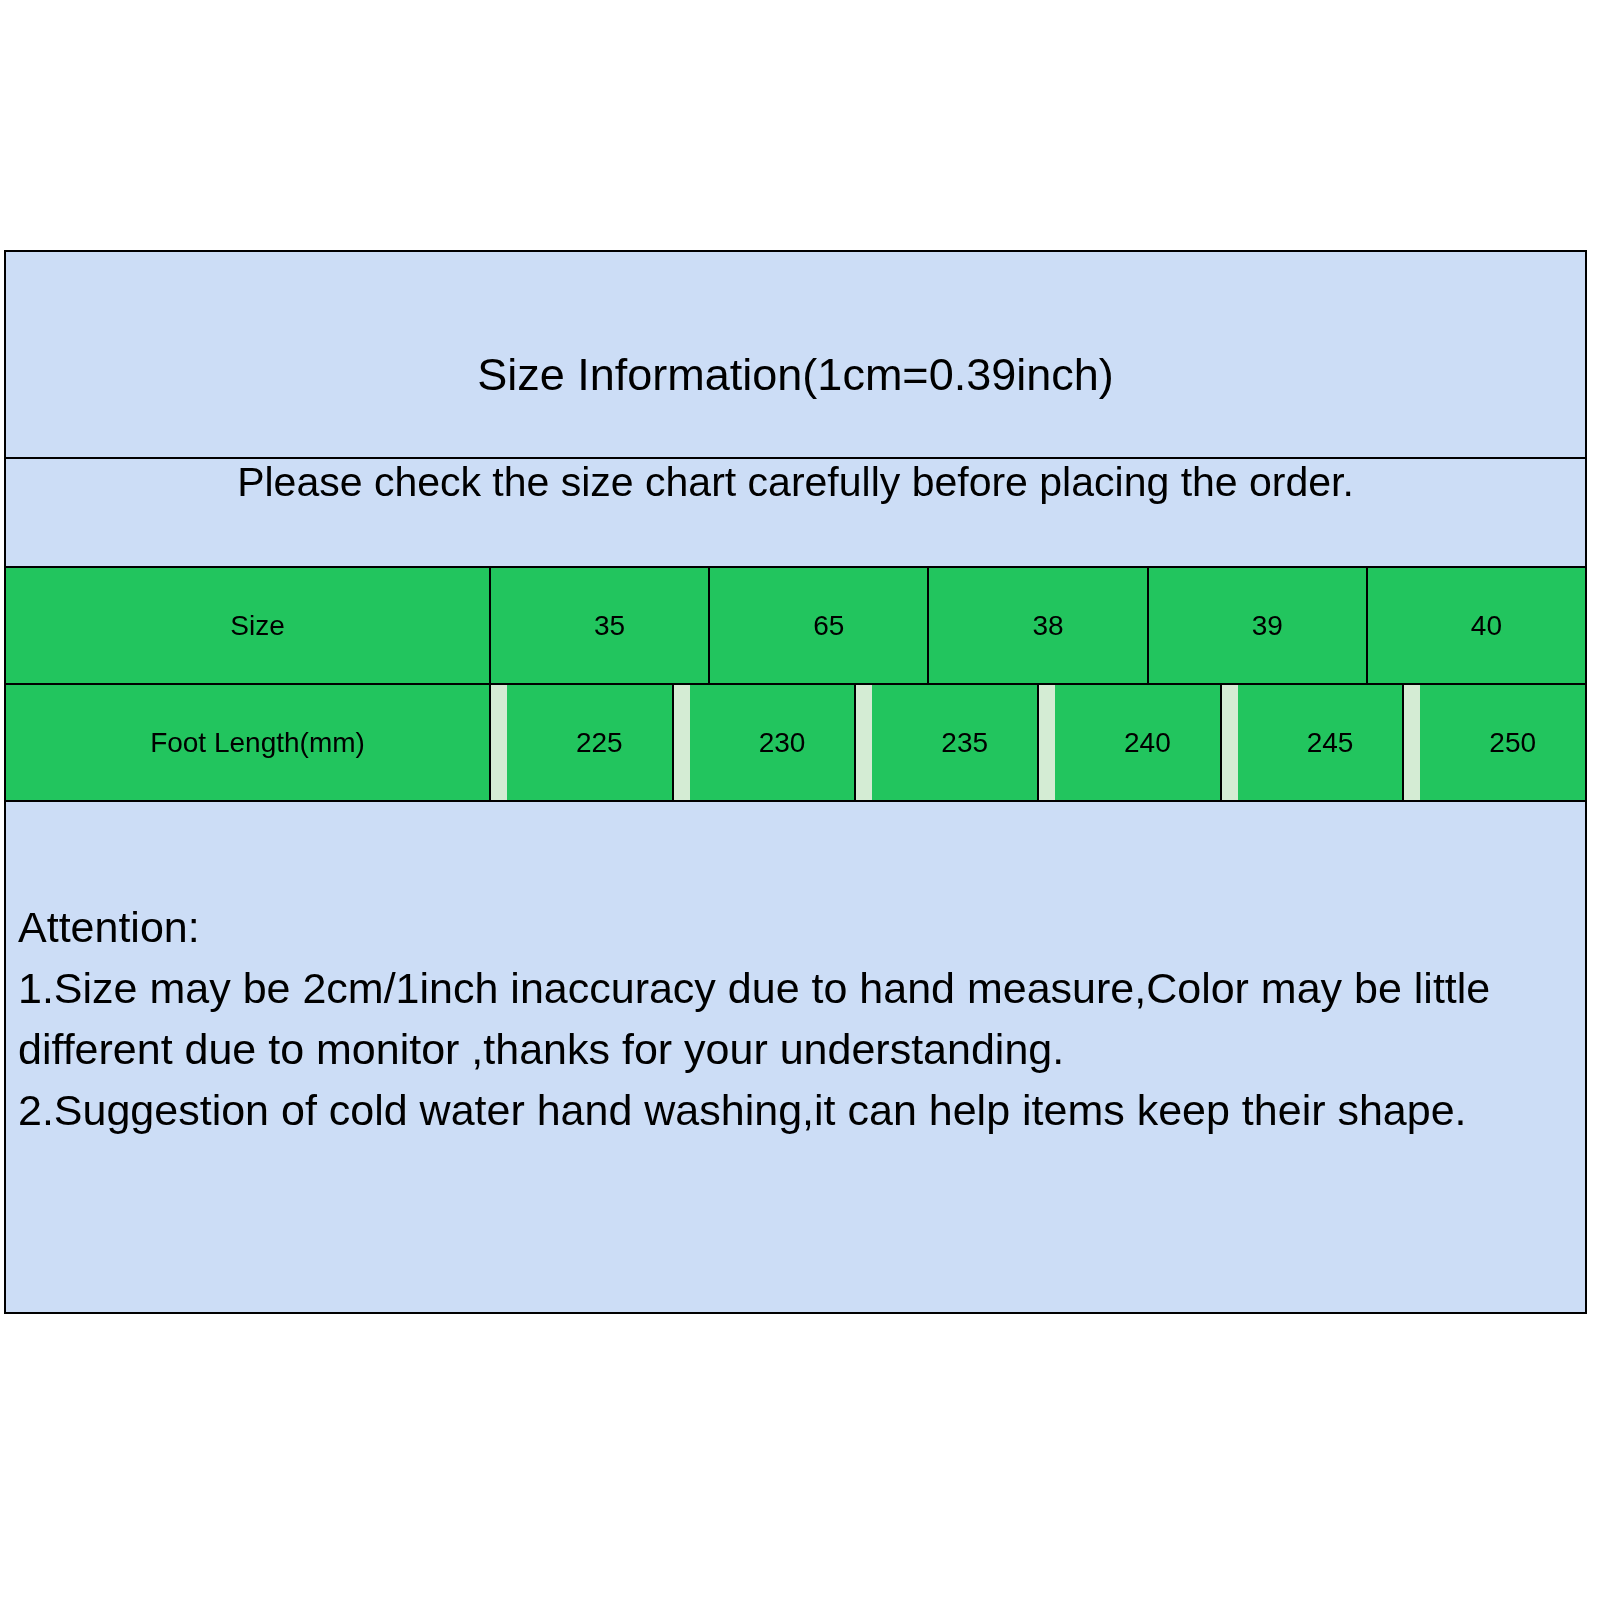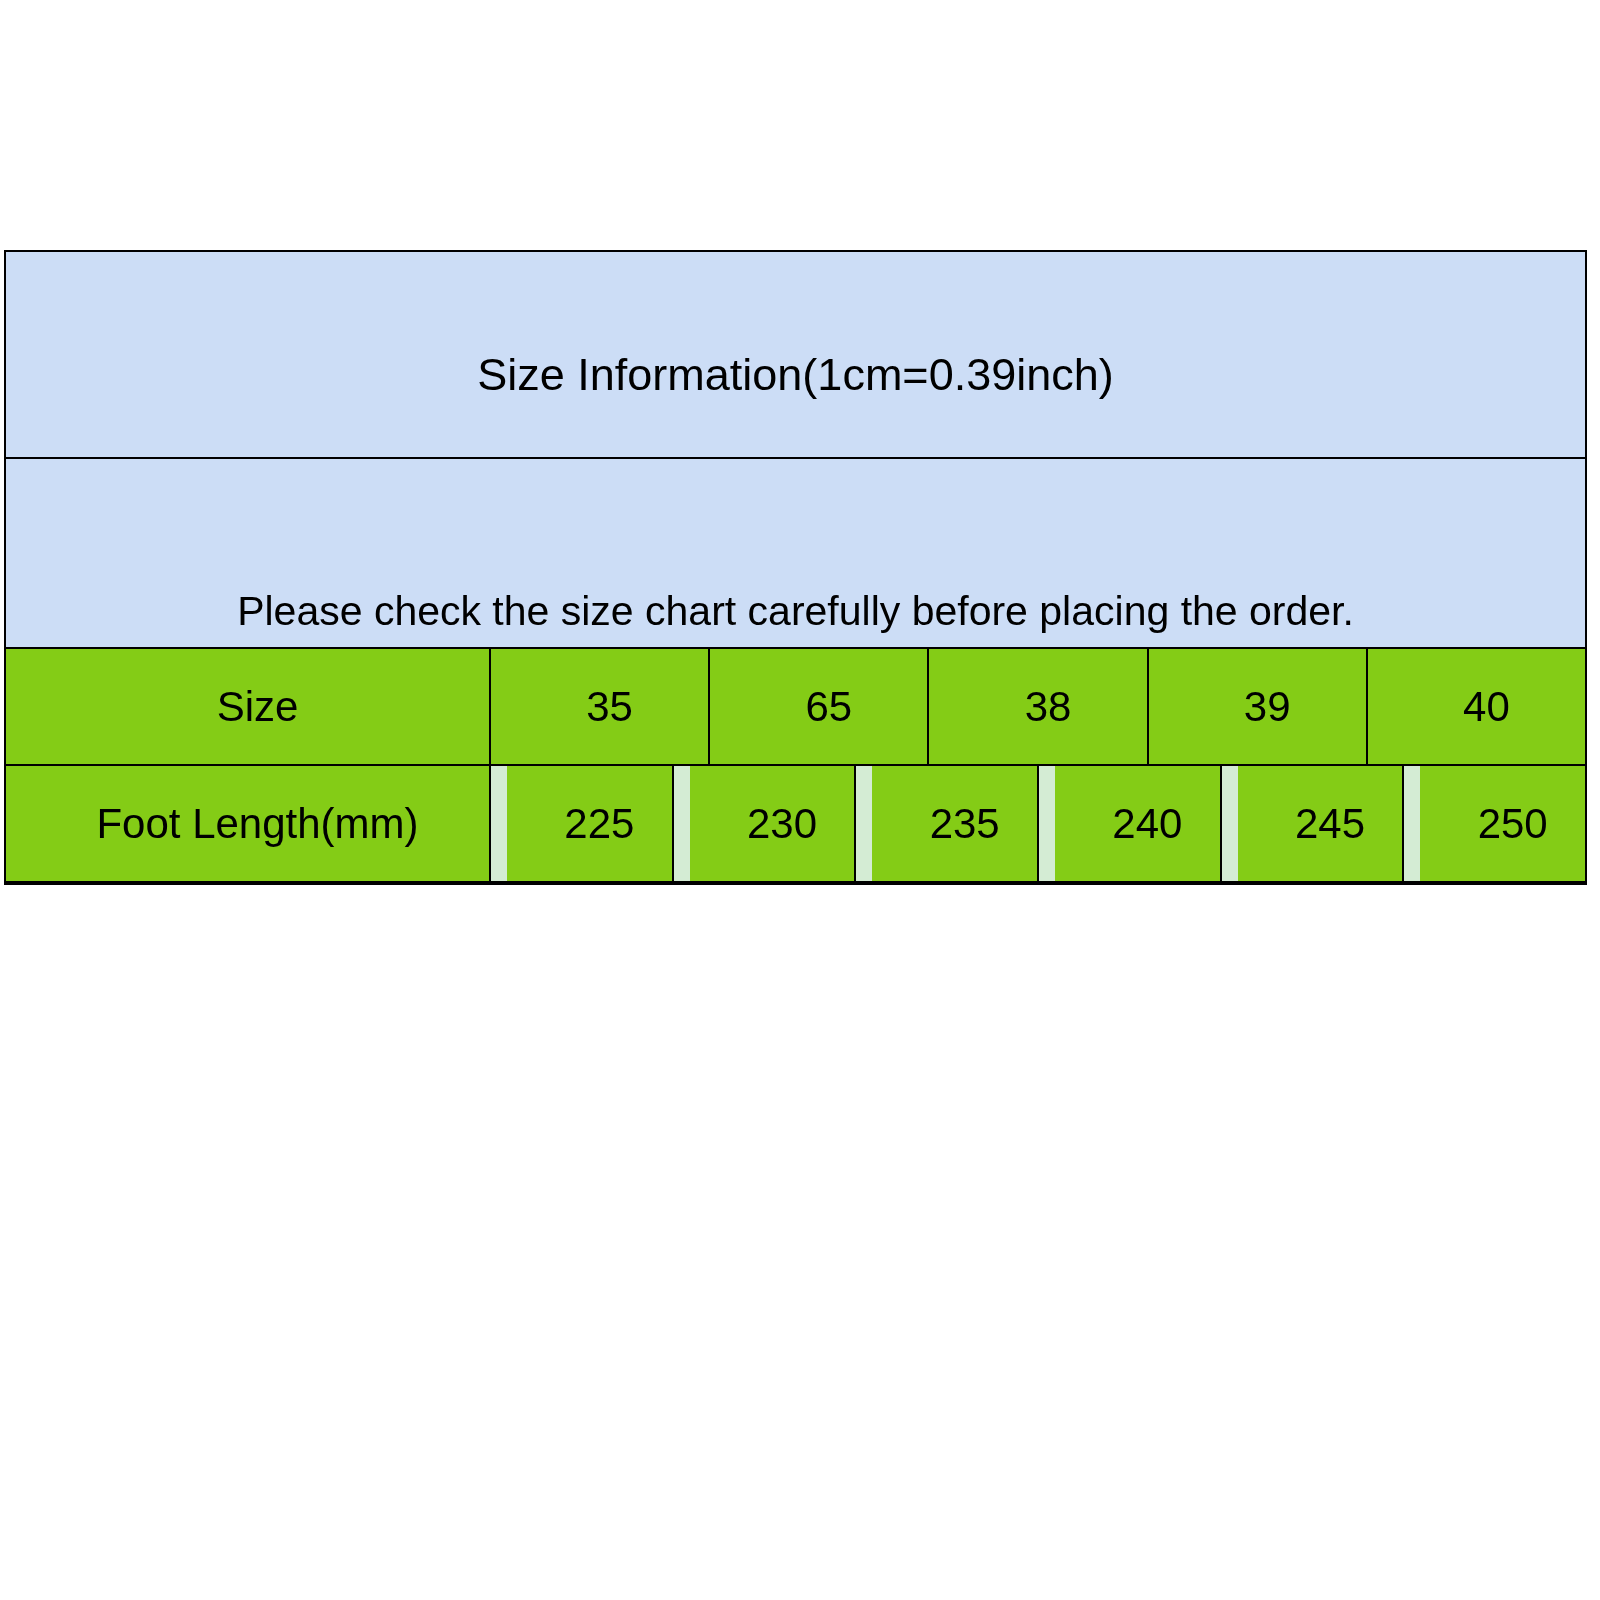--- a/index.html
+++ b/index.html
@@ -43,22 +43,21 @@
   .title-text {
     font-size: 45px;
     text-align: center;
     line-height: 1.2;
     white-space: nowrap;
   }
 
   .subtitle-row {
     background: #ccddf6;
     border-bottom: 2px solid #000000;
-    height: 190px;
-    align-items: flex-end;
+    height: 109px;
     justify-content: center;
   }
   .subtitle-text {
     font-size: 41px;
     text-align: center;
     padding-bottom: 12px;
     white-space: nowrap;
   }
 
   .data-row {
@@ -70,22 +69,22 @@
     border-bottom: 2px solid #000000;
     gap: 16px;
   }
 
   .cell {
     display: flex;
     align-items: center;
     justify-content: center;
     box-sizing: border-box;
     border-right: 2px solid #000000;
-    font-size: 42px;
-    background: #84cc16;
+    font-size: 28px;
+    background: #22c55e;
     padding-left: 20px;
   }
   .cell.label {
     width: 485px;
     flex: 0 0 485px;
   }
   .cell.val {
     flex: 1 1 0;
   }
   .cell.val:last-child {
@@ -132,14 +131,19 @@
   <div class="row data-row last">
     <div class="cell label">Foot Length(mm)</div>
     <div class="cell val">225</div>
     <div class="cell val">230</div>
     <div class="cell val">235</div>
     <div class="cell val">240</div>
     <div class="cell val">245</div>
     <div class="cell val">250</div>
   </div>
 
+  <div class="row notes-row">
+    <div class="notes-text">Attention:
+1.Size may be 2cm/1inch inaccuracy due to hand measure,Color may be little different due to monitor ,thanks for your understanding.
+2.Suggestion of cold water hand washing,it can help items keep their shape.</div>
+  </div>
 
 </div>
 
 </body></html>

